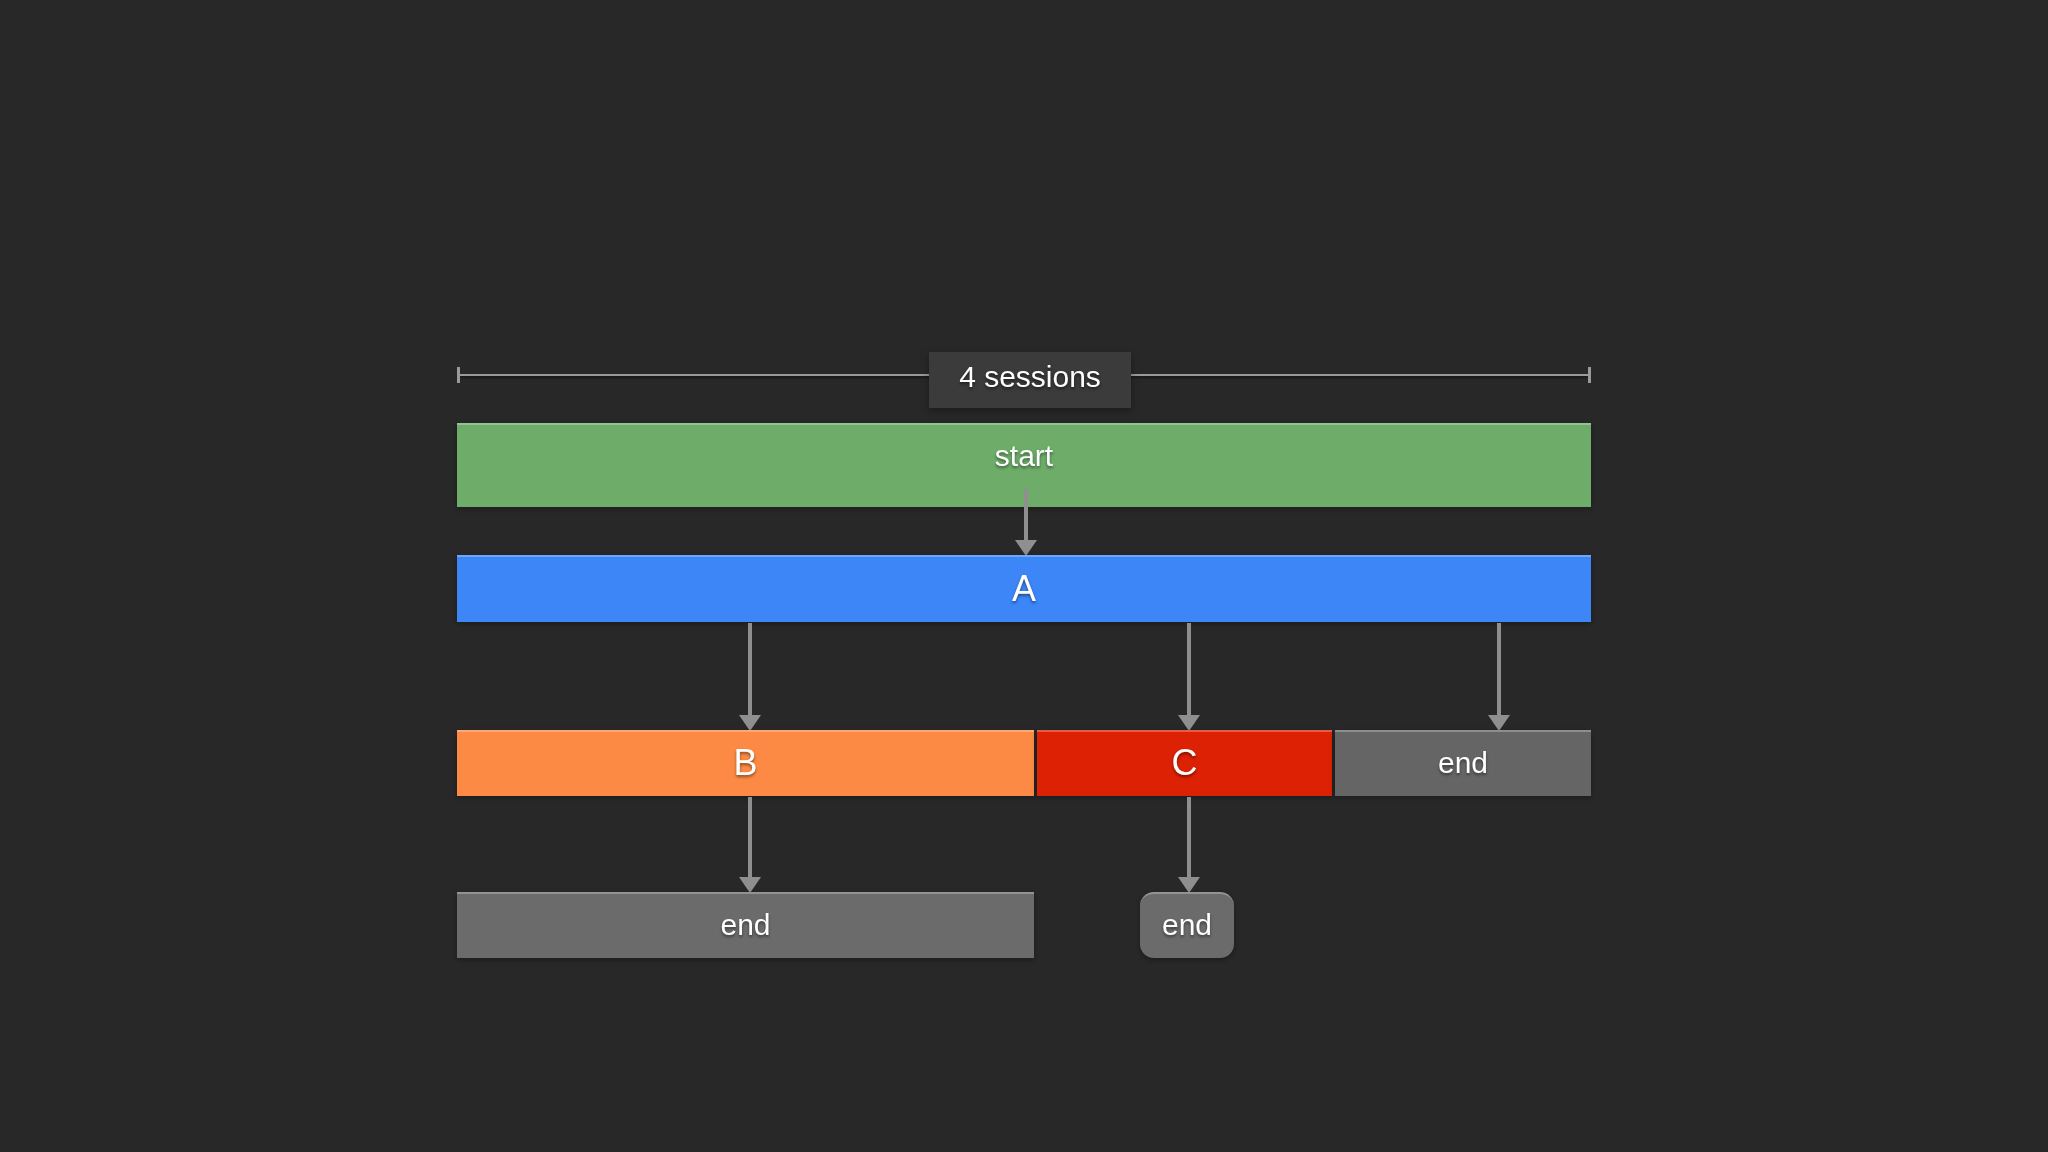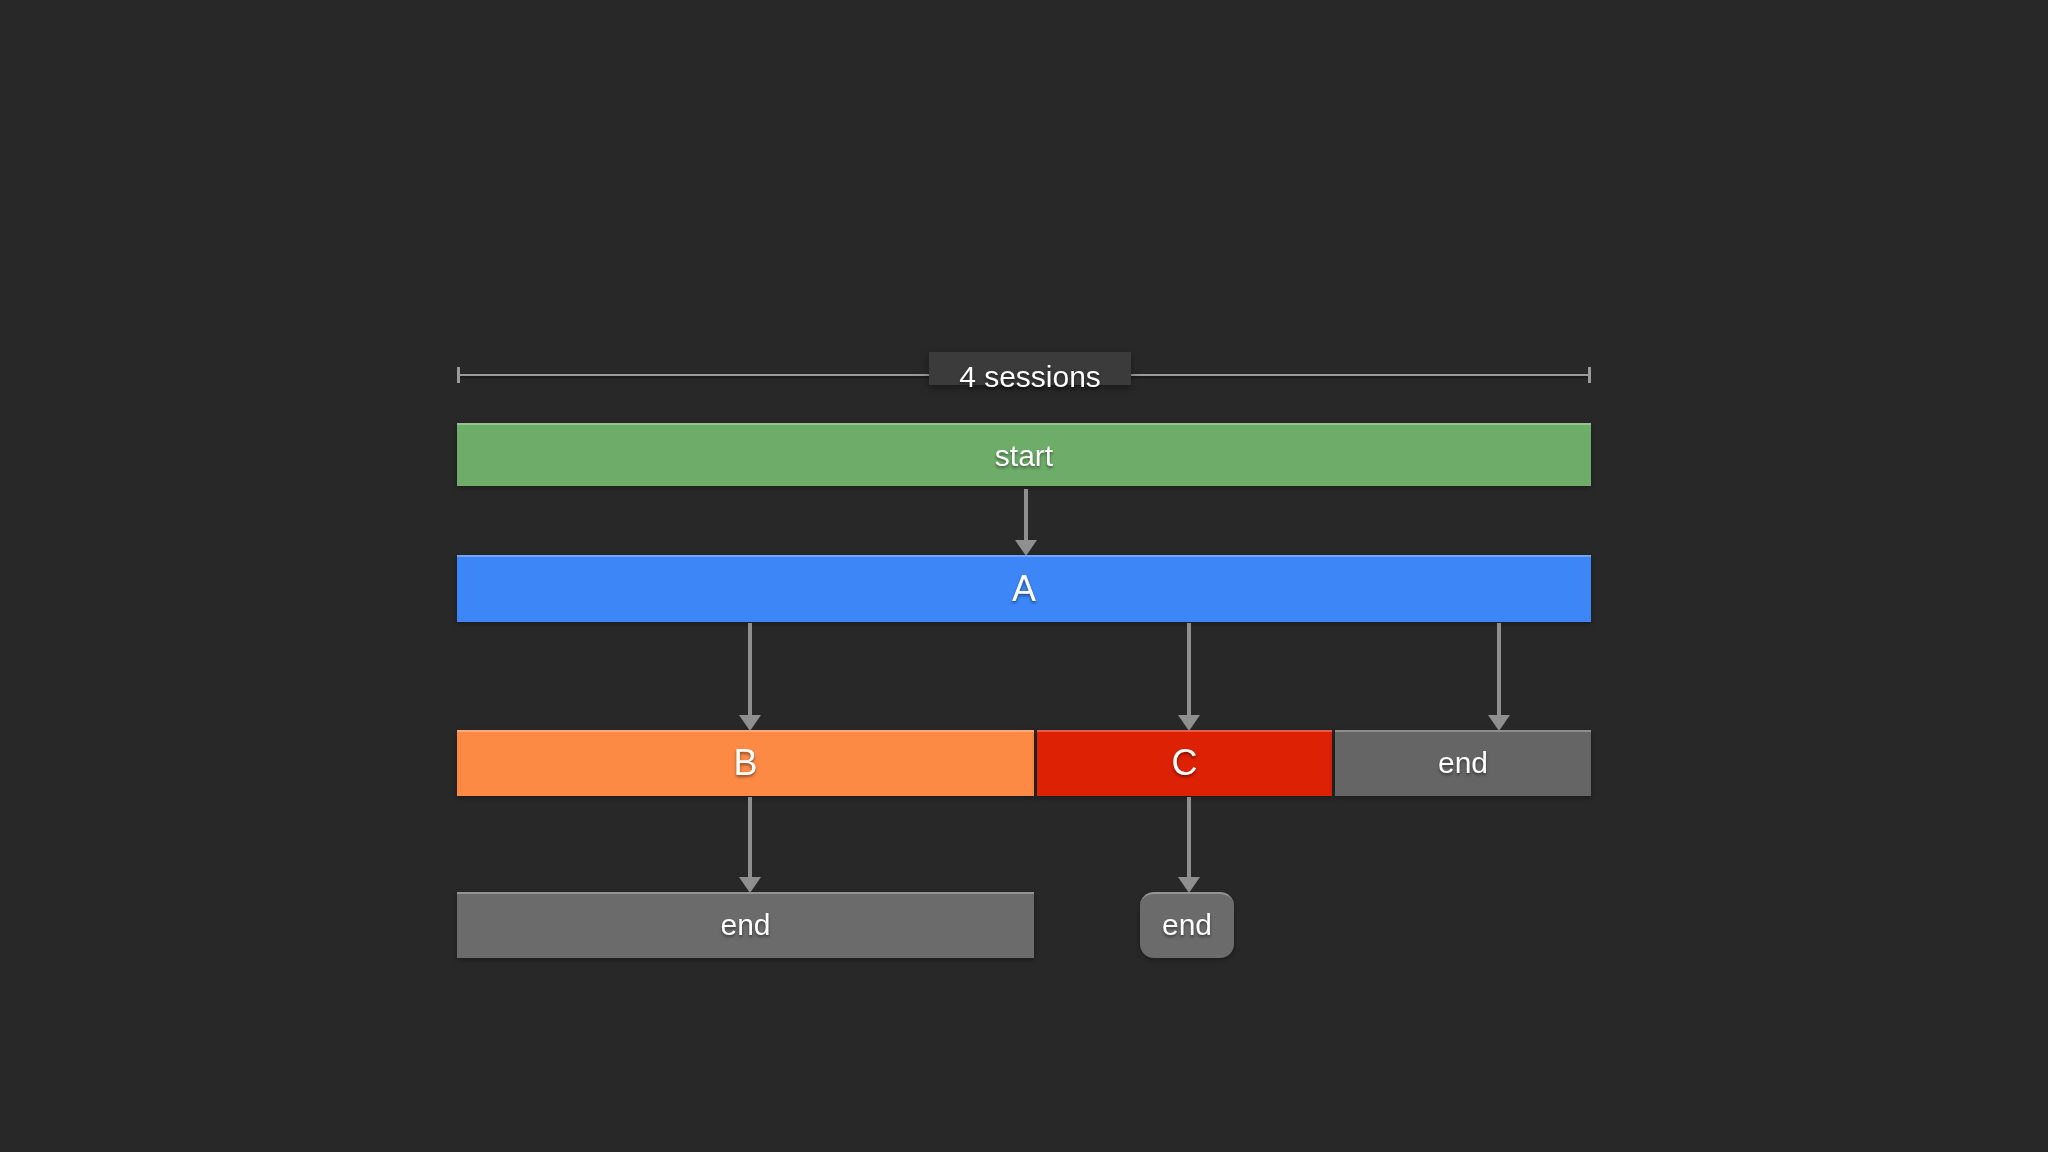--- a/index.html
+++ b/index.html
@@ -39,39 +39,39 @@
     height: 16px;
     background: inherit;
   }
   .measure-tick.left  { left: 0; }
   .measure-tick.right { right: 0; }
   .measure-label {
     position: absolute;
     left: 929px;
     top: 352px;
     width: 202px;
-    height: 33px;
+    height: 56px;
     line-height: 49px;
     text-align: center;
     color: #ffffff;
     font-size: 30px;
     text-shadow: 0 2px 3px rgba(0,0,0,0.5);
     box-shadow: 0 3px 8px rgba(0,0,0,0.35);
   }
   
   .bar {
     position: absolute;
     box-sizing: border-box;
     color: #ffffff;
     text-align: center;
     text-shadow: 0 2px 3px rgba(0,0,0,0.45);
     border-top: 2px solid rgba(255,255,255,0.27);
     box-shadow: 0 2px 5px rgba(0,0,0,0.30);
   }
-  .bar-start { left: 457px;  top: 423px; width: 1134px; height: 63px; line-height: 62px; font-size: 30px; }
+  .bar-start { left: 457px;  top: 423px; width: 1134px; height: 84px; line-height: 62px; font-size: 30px; }
   .bar-a     { left: 457px;  top: 555px; width: 1134px; height: 67px; line-height: 63px; font-size: 36px; }
   .bar-b     { left: 457px;  top: 730px; width: 577px;  height: 66px; line-height: 62px; font-size: 36px; }
   .bar-c     { left: 1037px; top: 730px; width: 295px;  height: 66px; line-height: 62px; font-size: 36px; }
   .bar-end3  { left: 1335px; top: 730px; width: 256px;  height: 66px; line-height: 62px; font-size: 30px; }
   .bar-end-b { left: 457px;  top: 892px; width: 577px;  height: 66px; line-height: 62px; font-size: 30px; }
   .bar-end-c { left: 1140px; top: 892px; width: 94px;   height: 66px; line-height: 62px; font-size: 30px;
                border-radius: 14px; }
   
   .arrow { position: absolute; width: 24px; }
   .arrow .stem {

